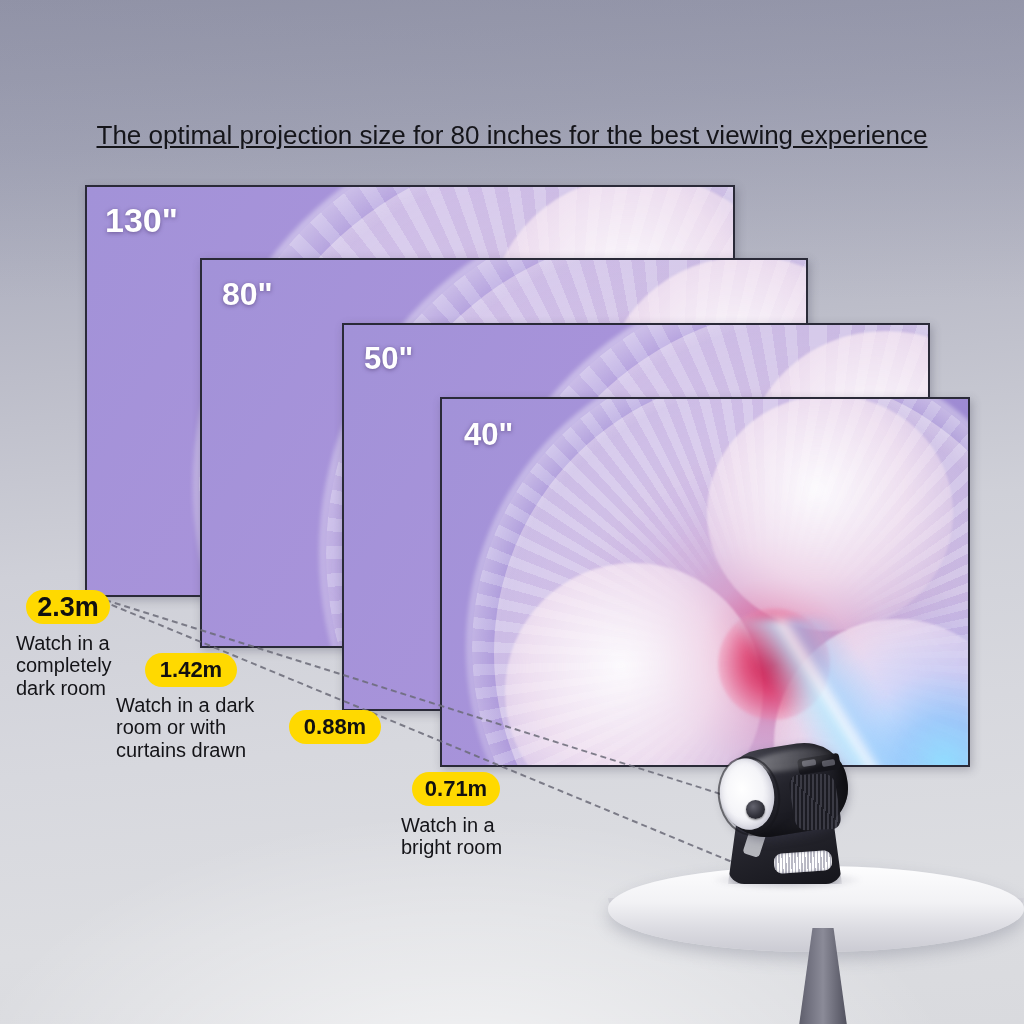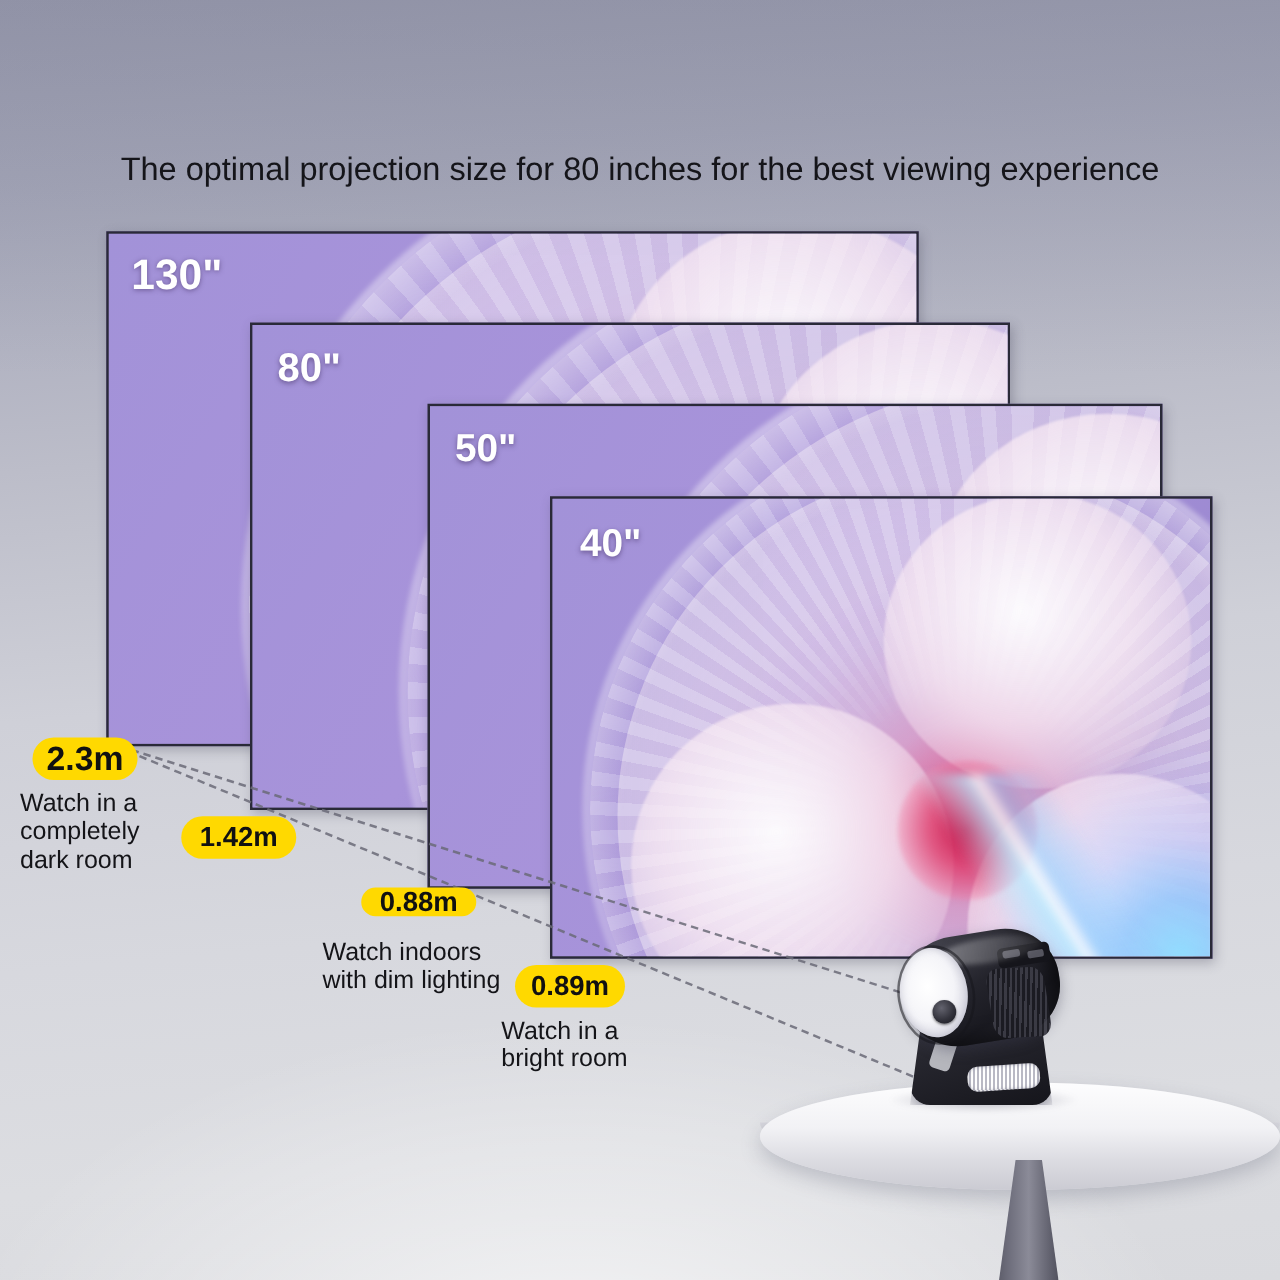--- a/index.html
+++ b/index.html
@@ -25,21 +25,21 @@
 
   
   .headline{
     position:absolute;left:0;top:60px;width:1024px;text-align:center;
     font-size:45px;font-weight:bold;letter-spacing:-.5px;color:#0c0c0c;
     white-space:nowrap;
   }
   .headline .hl{color:#ffe01b;}
   .subhead{
     position:absolute;left:0;top:120px;width:1024px;text-align:center;
-    font-size:26px;color:#15151a;white-space:nowrap;
+    font-size:26px;color:#15151a;white-space:nowrap;text-decoration:underline;
   }
 
   
   .screen{
     position:absolute;
     border:2px solid #2a2a38;
     box-sizing:border-box;
     overflow:hidden;
     background:#a18fd4;
     box-shadow:2px 3px 9px rgba(60,60,80,.30);
@@ -301,23 +301,24 @@
   </div>
 
   <div class="subhead">The optimal projection size for 80 inches for the best viewing experience</div>
 
   <div class="pill" style="left:26px;top:590px;width:84px;height:34px;font-size:27px;">2.3m</div>
   <div class="caption" style="left:16px;top:632px;width:110px;font-size:20px;">Watch in a
 completely
 dark room</div>
 
   <div class="pill" style="left:145px;top:653px;width:92px;height:34px;font-size:22px;text-align:center;">1.42m</div>
-
-  <div class="pill" style="left:289px;top:710px;width:92px;height:23px;font-size:22px;">0.88m</div>
-  <div class="caption" style="left:258px;top:751px;width:160px;font-size:20px;">Watch indoors
-with dim lighting</div>
-
-  <div class="pill" style="left:412px;top:772px;width:88px;height:34px;font-size:22px;">0.89m</div>
+  <div class="caption" style="left:116px;top:694px;width:150px;font-size:20px;">Watch in a dark
+room or with
+curtains drawn</div>
+
+  <div class="pill" style="left:289px;top:710px;width:92px;height:34px;font-size:22px;">0.88m</div>
+
+  <div class="pill" style="left:412px;top:772px;width:88px;height:34px;font-size:22px;">0.71m</div>
   <div class="caption" style="left:401px;top:814px;width:140px;font-size:20px;">Watch in a
 bright room</div>
 
 
 </div>
 
 </body></html>

